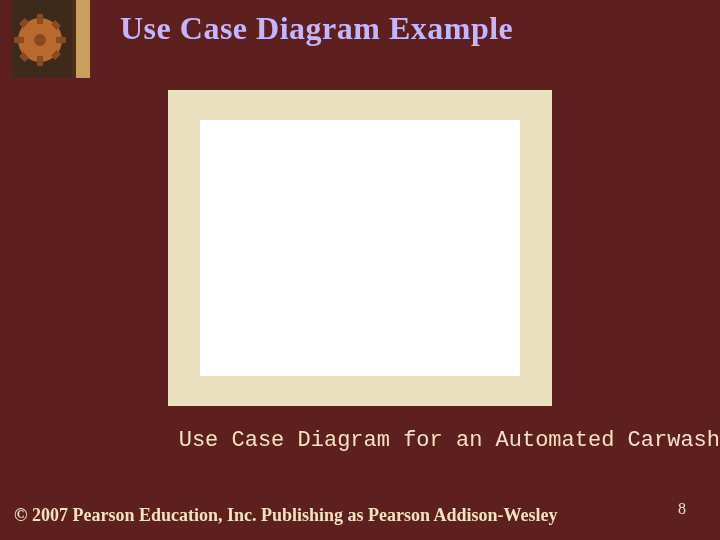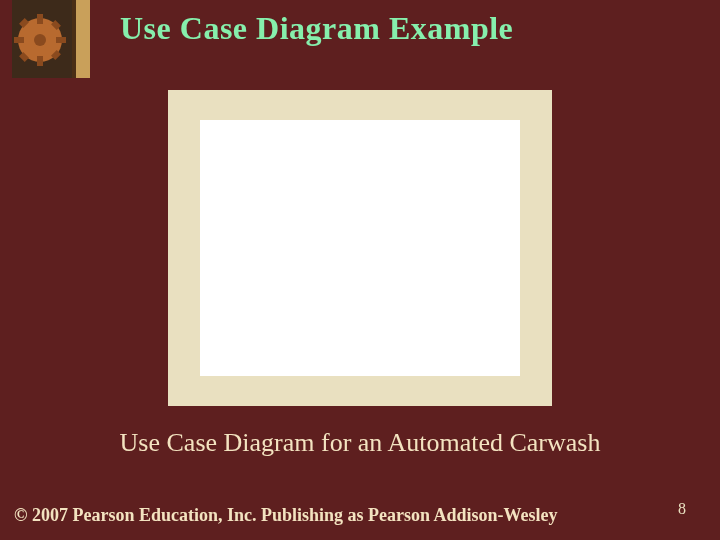--- a/index.html
+++ b/index.html
@@ -21,21 +21,21 @@
     display: flex;
     align-items: center;
     justify-content: center;
     overflow: hidden;
   }
   .logo svg { width: 100%; height: 100%; }
   .title {
     position: absolute;
     top: 10px;
     left: 120px;
-    color: #86efac;
+    color: #c4b5fd;
     font-size: 32px;
     font-weight: bold;
     letter-spacing: 0.5px;
   }
   .figure-frame {
     position: absolute;
     top: 90px;
     left: 168px;
     width: 384px;
     height: 316px;
@@ -47,24 +47,24 @@
   .figure-inner {
     width: 320px;
     height: 256px;
     background: #ffffff;
   }
   .caption {
     position: absolute;
     top: 428px;
     left: 0;
     width: 100%;
-    text-align: center;
+    text-align: right;
     color: #f3e3c0;
-    font-size: 26px;
-    font-family: Liberation Serif, serif;
+    font-size: 22px;
+    font-family: Liberation Mono, monospace;
   }
   .copyright {
     position: absolute;
     bottom: 14px;
     left: 14px;
     color: #f3e3c0;
     font-size: 18px;
     font-weight: bold;
   }
   .page-number {

